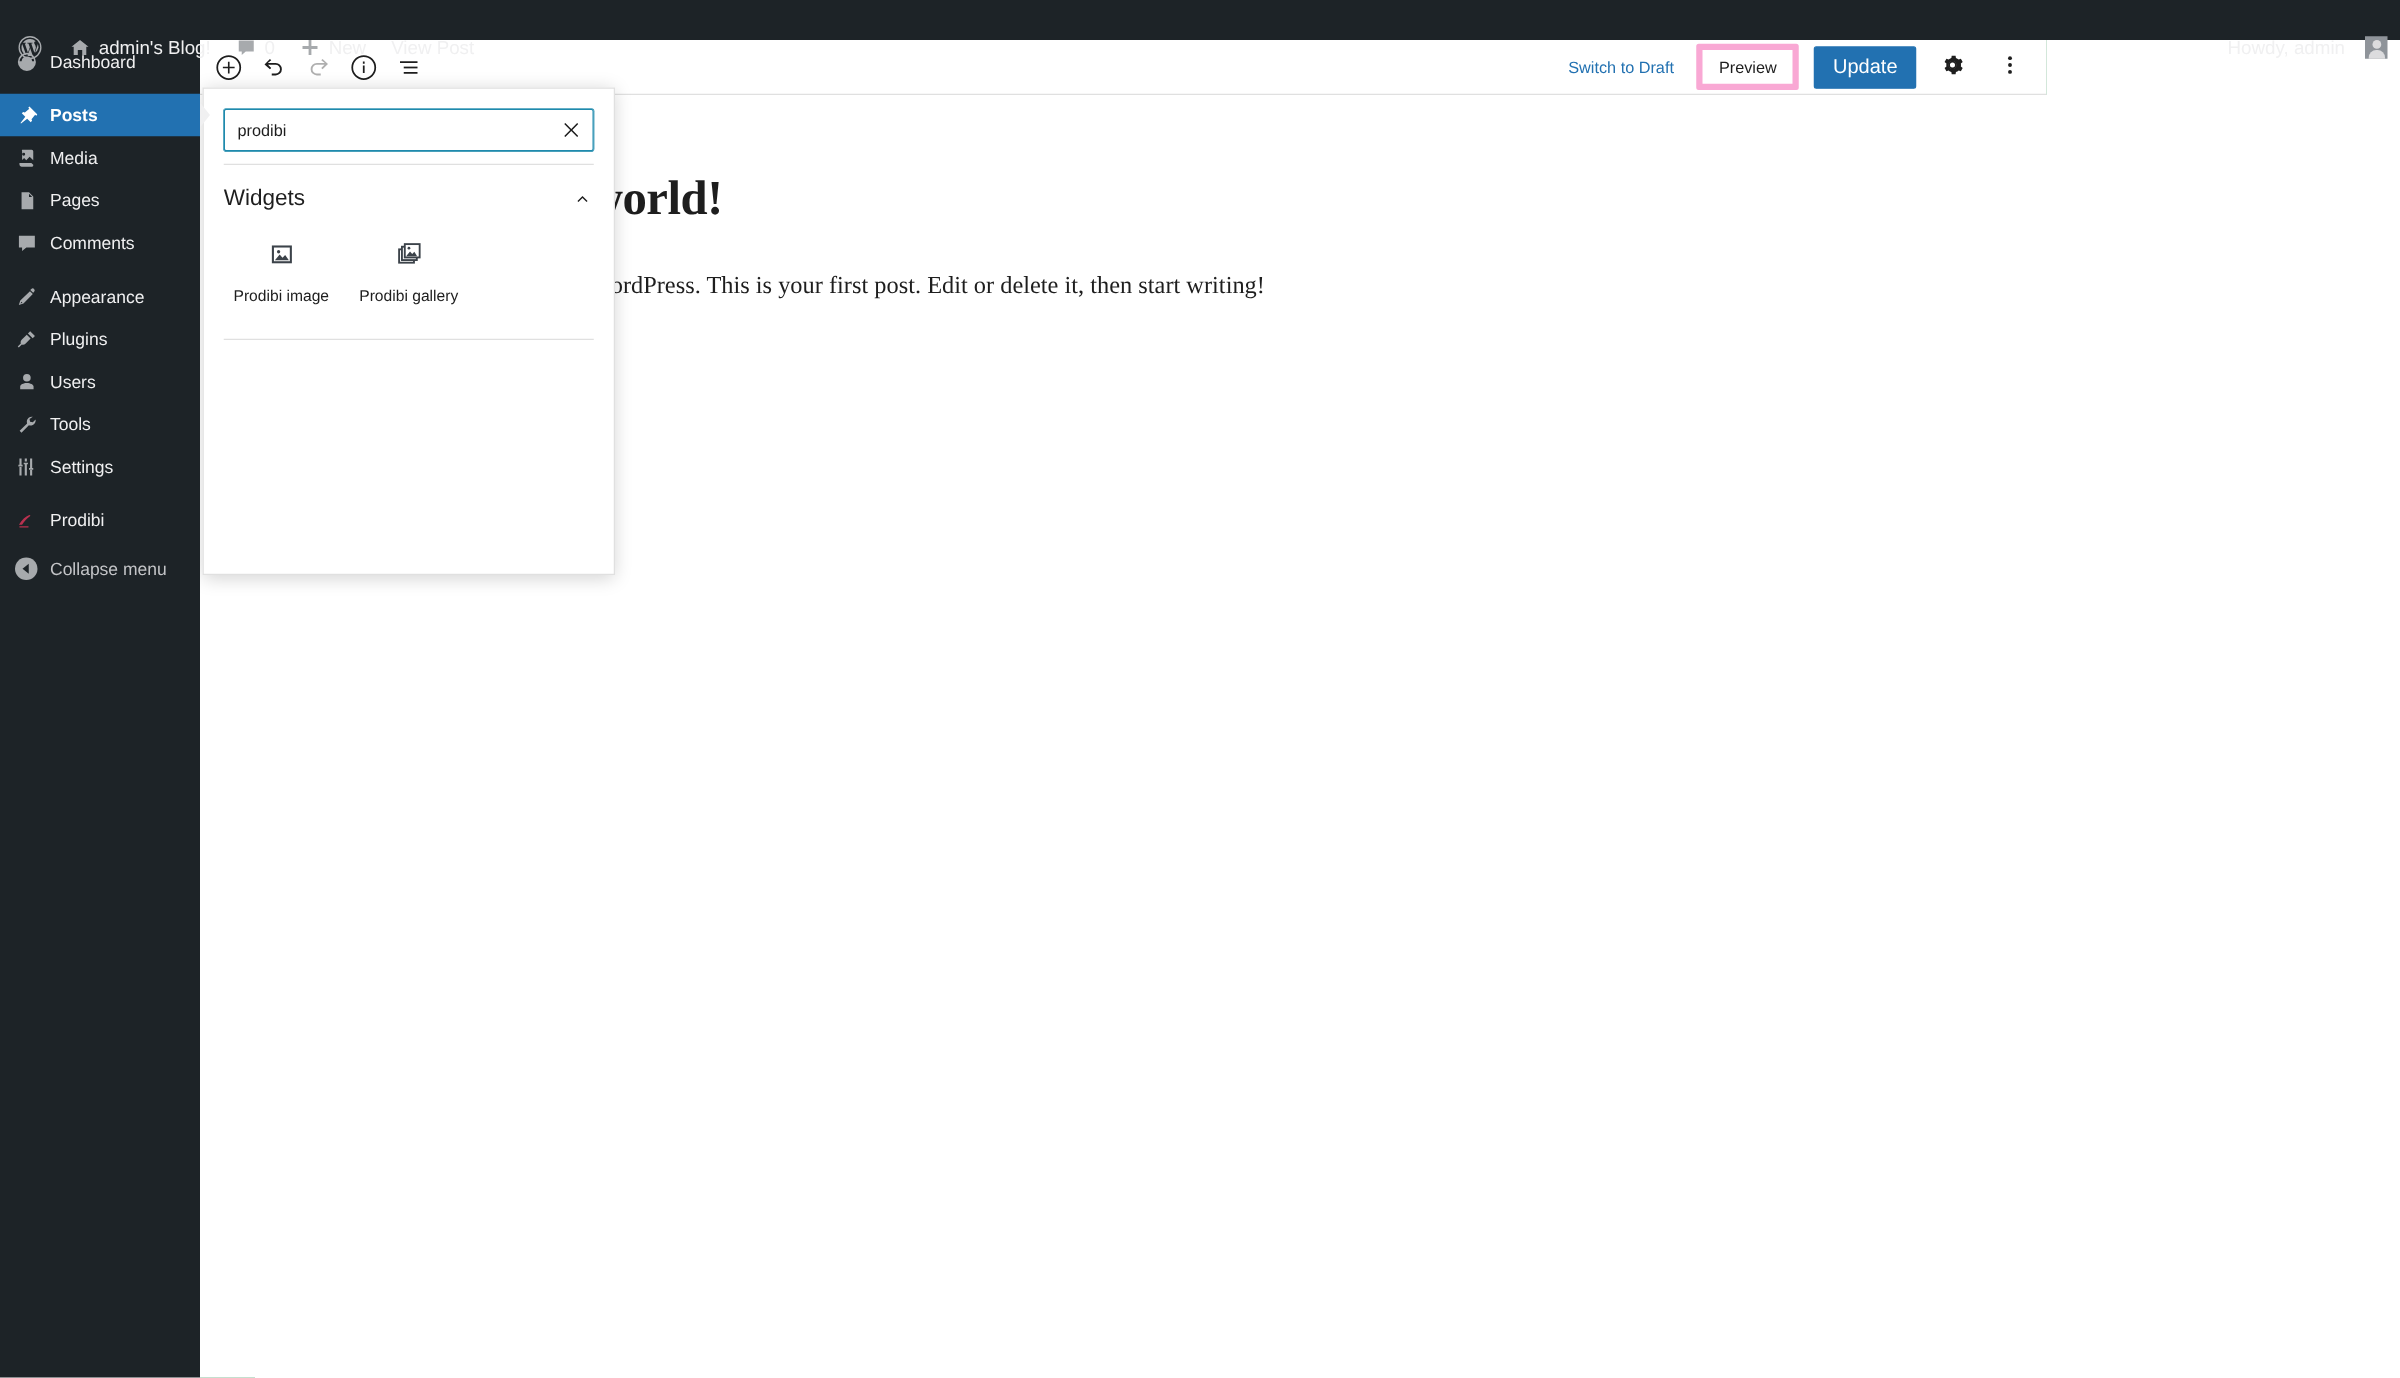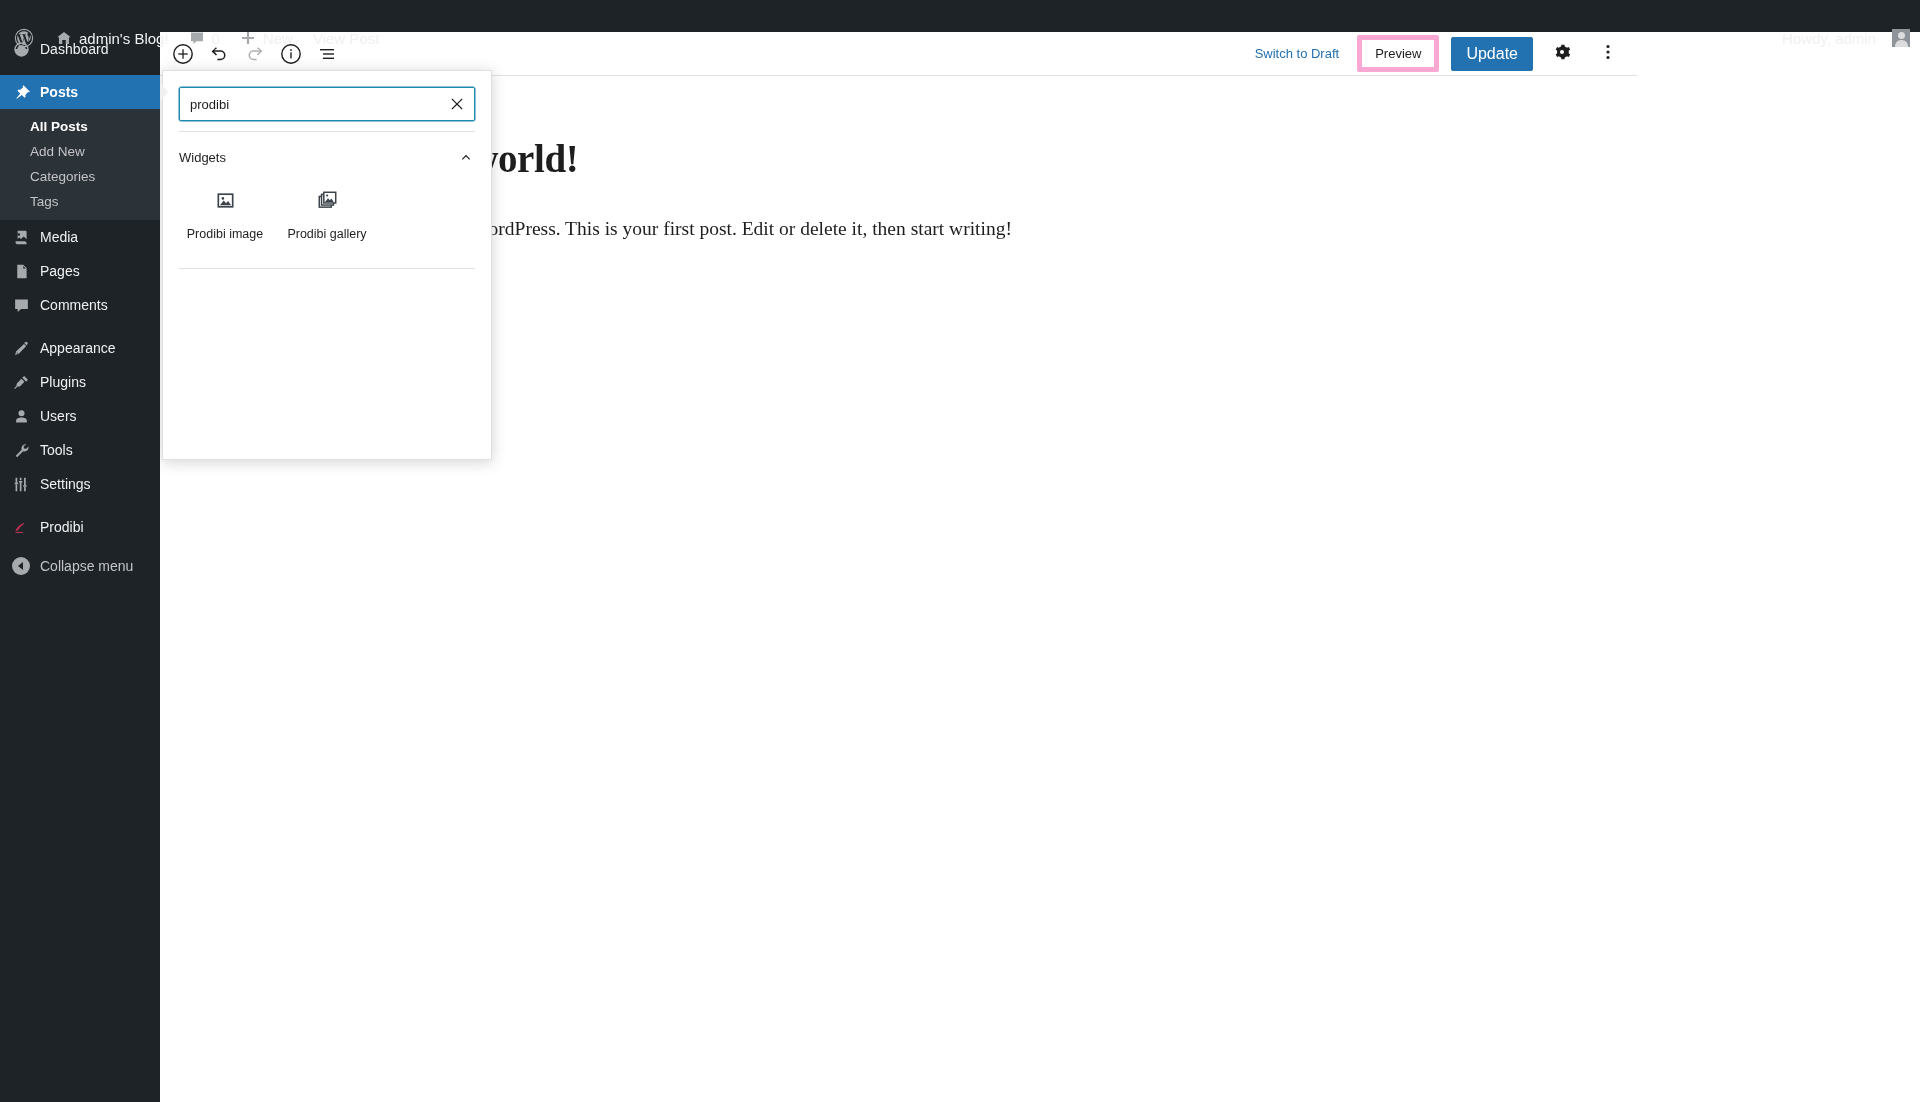--- a/index.html
+++ b/index.html
@@ -191,21 +191,21 @@
     width: 26px; height: 26px;
     border: none; background: none; cursor: pointer;
     display: flex; align-items: center; justify-content: center;
   }
   .panel-divider { height: 1px; background: #e0e0e0; margin: 0 16px; }
   .cat-header {
     display: flex; align-items: center;
     padding: 16px 16px 10px 16px;
     cursor: pointer;
   }
-  .cat-title { font-size: 13px; color: #1e1e1e; font-weight: 400; }
+  .cat-title { font-size: 18px; color: #1e1e1e; font-weight: 400; }
   .cat-chevron { margin-left: auto; display: flex; }
   .block-grid {
     display: grid;
     grid-template-columns: repeat(3, 1fr);
     padding: 2px 12px 16px 12px;
     gap: 2px;
   }
   .block-item {
     display: flex; flex-direction: column;
     align-items: center; justify-content: flex-start;
@@ -280,26 +280,20 @@
   </div>
   <div class="menu-sep"></div>
 
   <div class="menu-top current">
     <span class="mi">
       <svg width="17" height="17" viewBox="0 0 20 20">
           <path d="m12.4 1.5-1.1 1.1 1 1-4.2 3.4-1.6-.5-1.3 1.3 3.3 3.3-4.5 5.8.5.5 5.8-4.5 3.3 3.3 1.3-1.3-.5-1.6 3.4-4.2 1 1 1.1-1.1z"></path>
         </svg>
     </span>
     <span>Posts</span>
-  </div>
-  <div class="submenu">
-    <a class="current">All Posts</a>
-    <a>Add New</a>
-    <a>Categories</a>
-    <a>Tags</a>
   </div>
 
   <div class="menu-top">
     <span class="mi">
       <svg width="17" height="17" viewBox="0 0 20 20">
           <path d="M5.5 2h9a1.5 1.5 0 0 1 1.5 1.5v8.6l-3.4-3.4-3.2 3.2-2-2-1.9 1.9V3.5A1.5 1.5 0 0 1 5.5 2zM3 14.5h11.2L16 16.2V17a1 1 0 0 1-1 1H5a2 2 0 0 1-2-2zM7 5a1.4 1.4 0 1 0 0 2.8A1.4 1.4 0 0 0 7 5z"></path>
         </svg>
     </span>
     <span>Media</span>
   </div>

